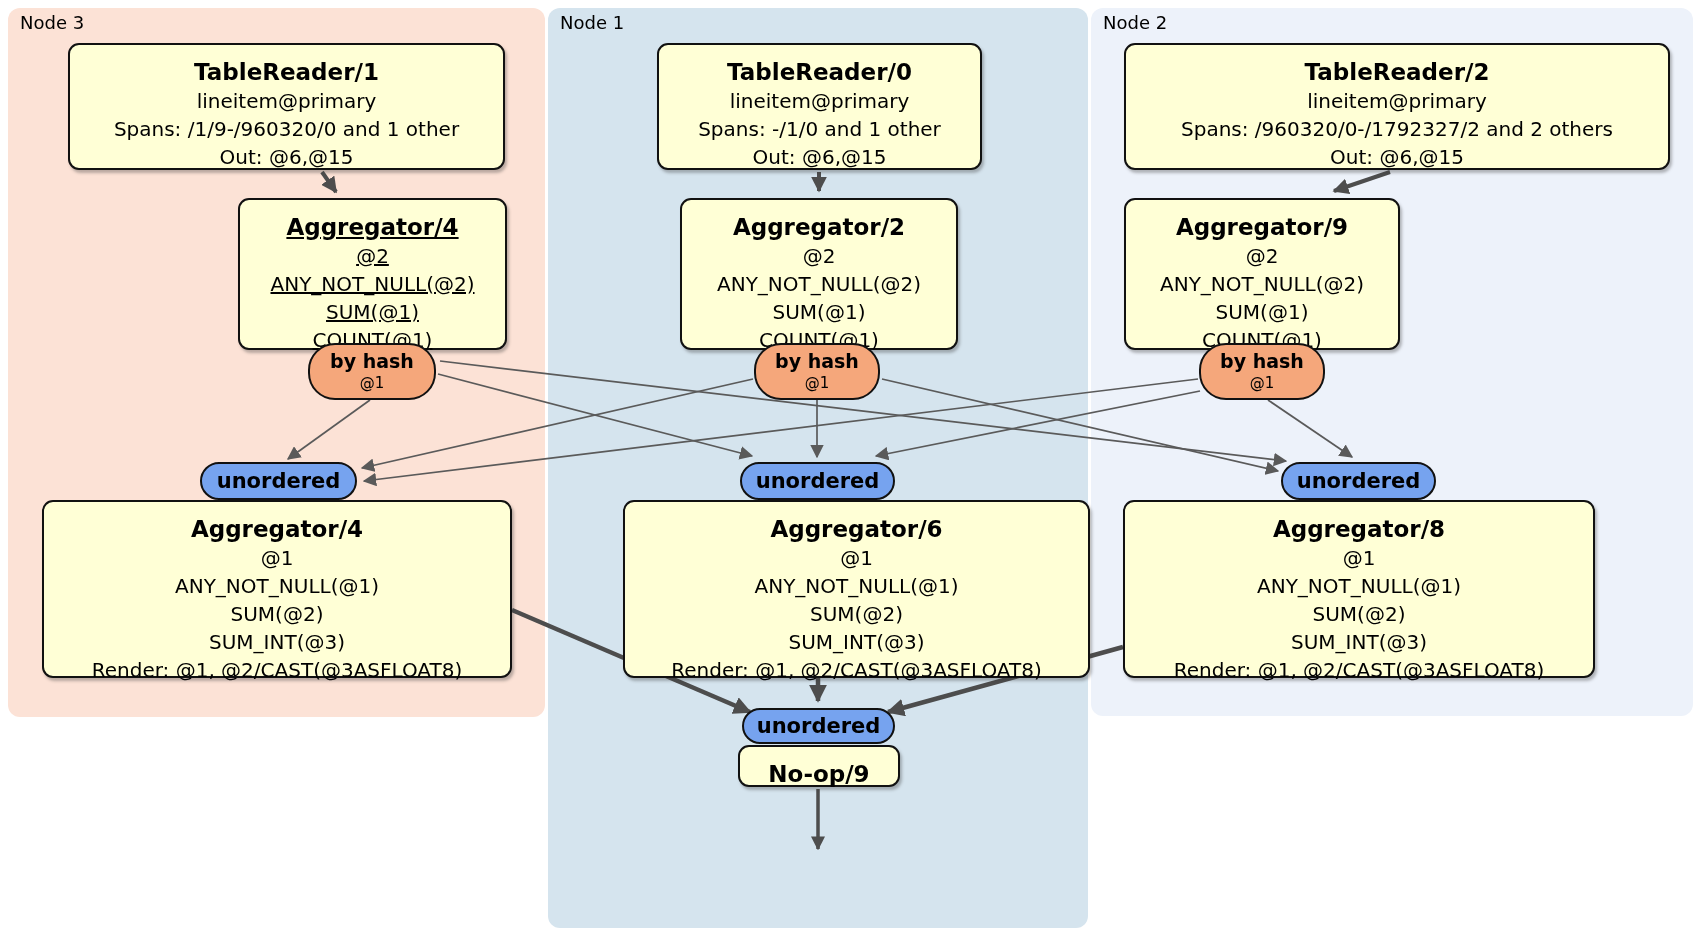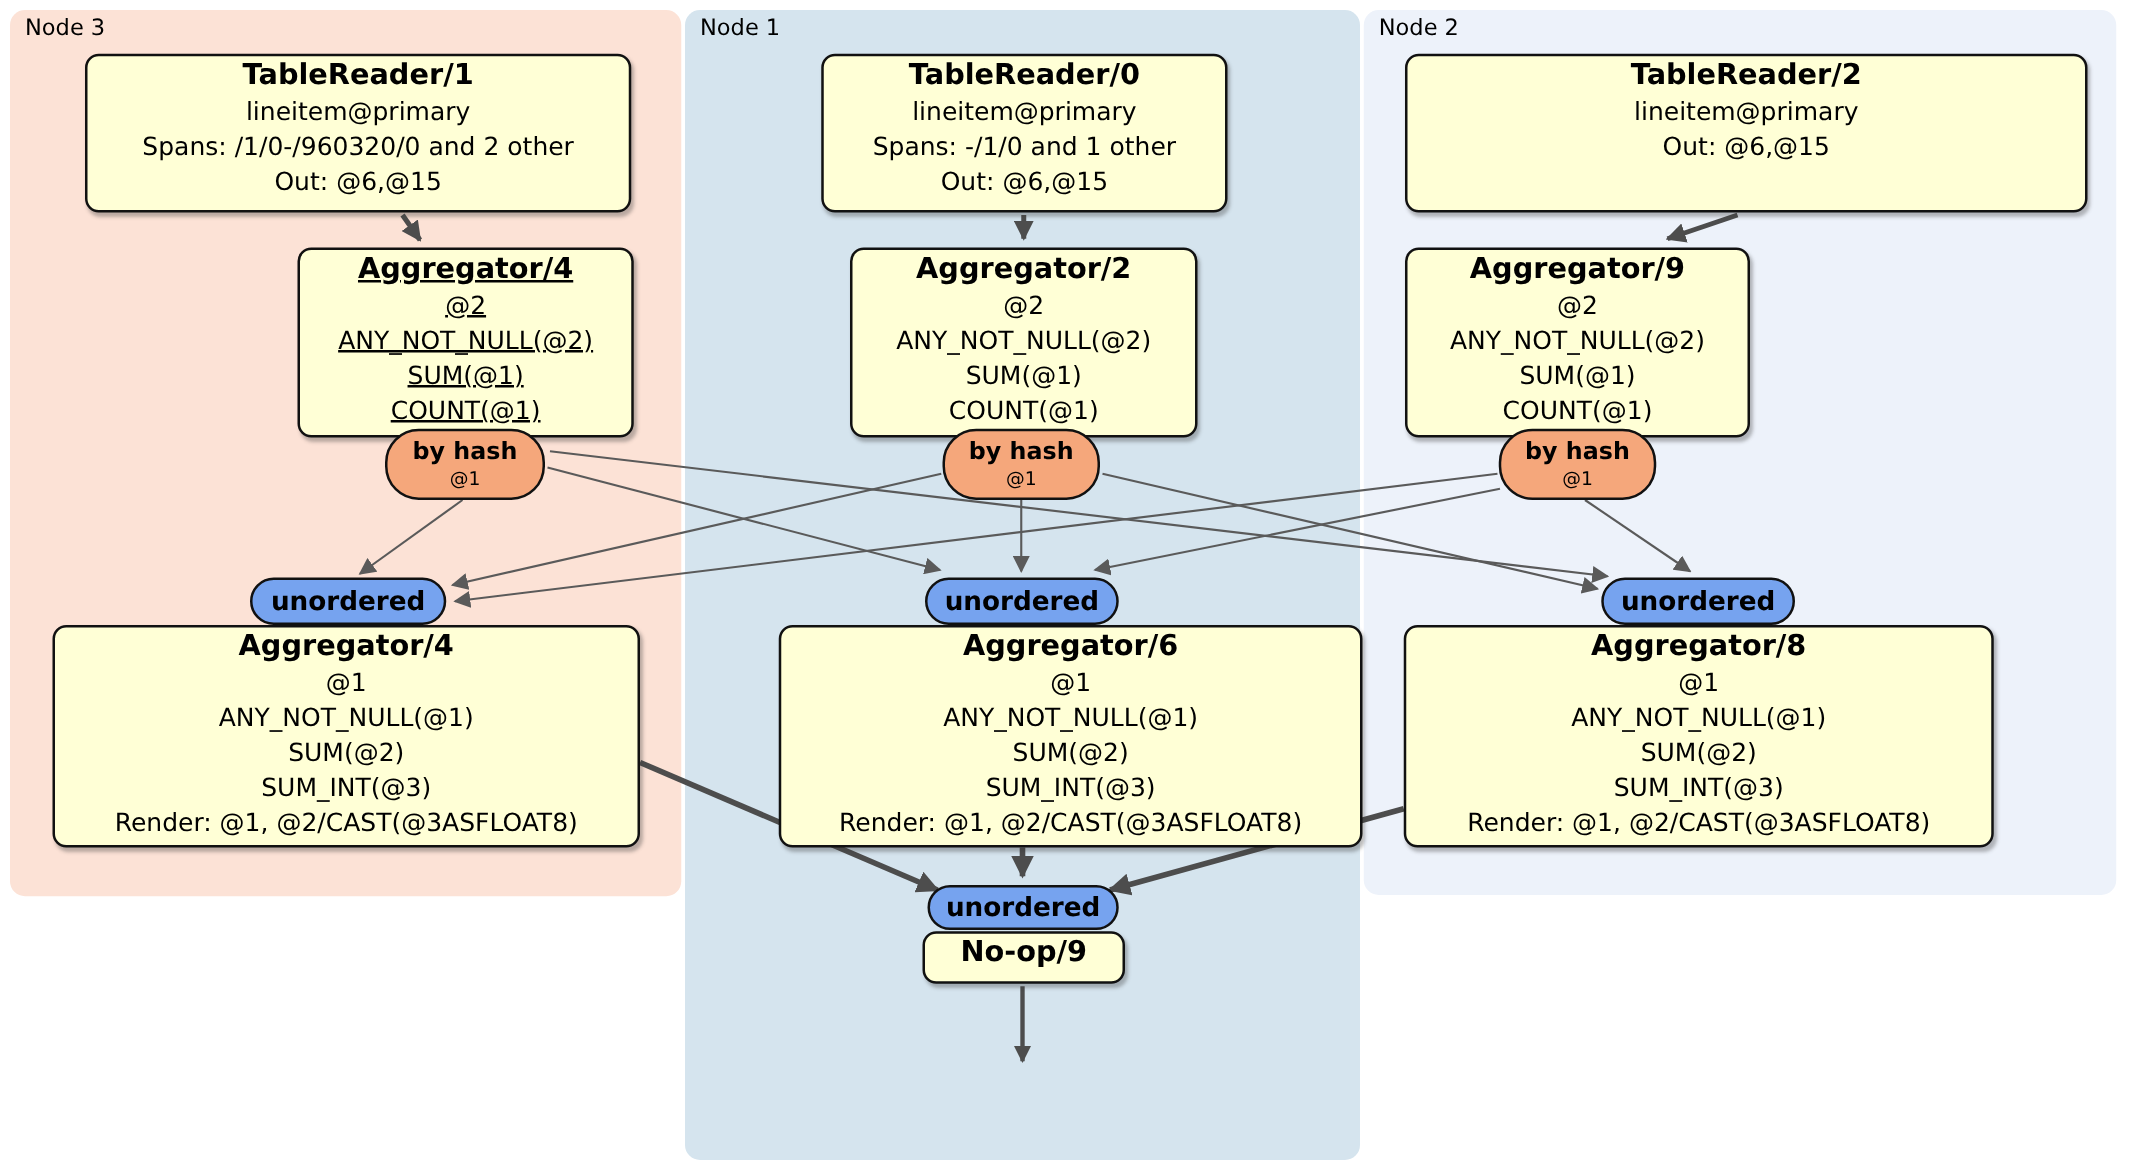--- a/index.html
+++ b/index.html
@@ -30,22 +30,22 @@
   .t5{stroke-width:4.5;}
   .t3{stroke-width:3.5;}
   .t1{stroke-width:1.7;stroke:#5a5a5a;}
   marker path{fill:var(--edge_color);}
   marker.thin path{fill:#5a5a5a;}
   
   .proc{
     position:absolute;z-index:2;box-sizing:border-box;
     background:var(--box_fill);border:2px solid var(--box_border);
     border-radius:11px;display:flex;flex-direction:column;
-    align-items:center;justify-content:flex-start;text-align:center;
-    padding:0 8px;box-shadow:2px 3px 3px rgba(60,60,60,0.35);
+    align-items:center;justify-content:space-between;text-align:center;
+    padding:12px 8px;box-shadow:2px 3px 3px rgba(60,60,60,0.35);
   }
   .proc-title{font-weight:bold;font-size:23px;line-height:30px;white-space:nowrap;}
   .proc-line{font-size:20px;line-height:28px;white-space:nowrap;}
   #tr1{left:68px;top:43px;width:437px;height:127px;}
   #tr0{left:657px;top:43px;width:325px;height:127px;}
   #tr2{left:1124px;top:43px;width:546px;height:127px;}
   #agg4{left:238px;top:198px;width:269px;height:152px;text-decoration:underline;}
   #agg3{left:680px;top:198px;width:278px;height:152px;}
   #agg5{left:1124px;top:198px;width:276px;height:152px;}
   #agg7{left:42px;top:500px;width:470px;height:178px;}
@@ -115,32 +115,33 @@
     <line class="edge t5" x1="512" y1="610" x2="750" y2="712" marker-end="url(#mA)"></line>
     <line class="edge t5" x1="818" y1="678" x2="818" y2="701" marker-end="url(#mA)"></line>
     <line class="edge t5" x1="1123" y1="647" x2="888" y2="712" marker-end="url(#mA)"></line>
 
     <line class="edge t3" x1="818" y1="789" x2="818" y2="849" marker-end="url(#mA)"></line>
   </svg>
 
   <div class="proc" id="tr1">
     <div class="proc-title">TableReader/1</div>
     <div class="proc-line">lineitem@primary</div>
-    <div class="proc-line">Spans: /1/0-/960320/0 and 2 other</div>
+    <div class="proc-line">Spans: /1/9-/960320/0 and 1 other</div>
     <div class="proc-line">Out: @6,@15</div>
   </div>
   <div class="proc" id="tr0">
     <div class="proc-title">TableReader/0</div>
     <div class="proc-line">lineitem@primary</div>
     <div class="proc-line">Spans: -/1/0 and 1 other</div>
     <div class="proc-line">Out: @6,@15</div>
   </div>
   <div class="proc" id="tr2">
     <div class="proc-title">TableReader/2</div>
     <div class="proc-line">lineitem@primary</div>
+    <div class="proc-line">Spans: /960320/0-/1792327/2 and 2 others</div>
     <div class="proc-line">Out: @6,@15</div>
   </div>
 
   <div class="proc" id="agg4">
     <div class="proc-title">Aggregator/4</div>
     <div class="proc-line">@2</div>
     <div class="proc-line">ANY_NOT_NULL(@2)</div>
     <div class="proc-line">SUM(@1)</div>
     <div class="proc-line">COUNT(@1)</div>
   </div>

